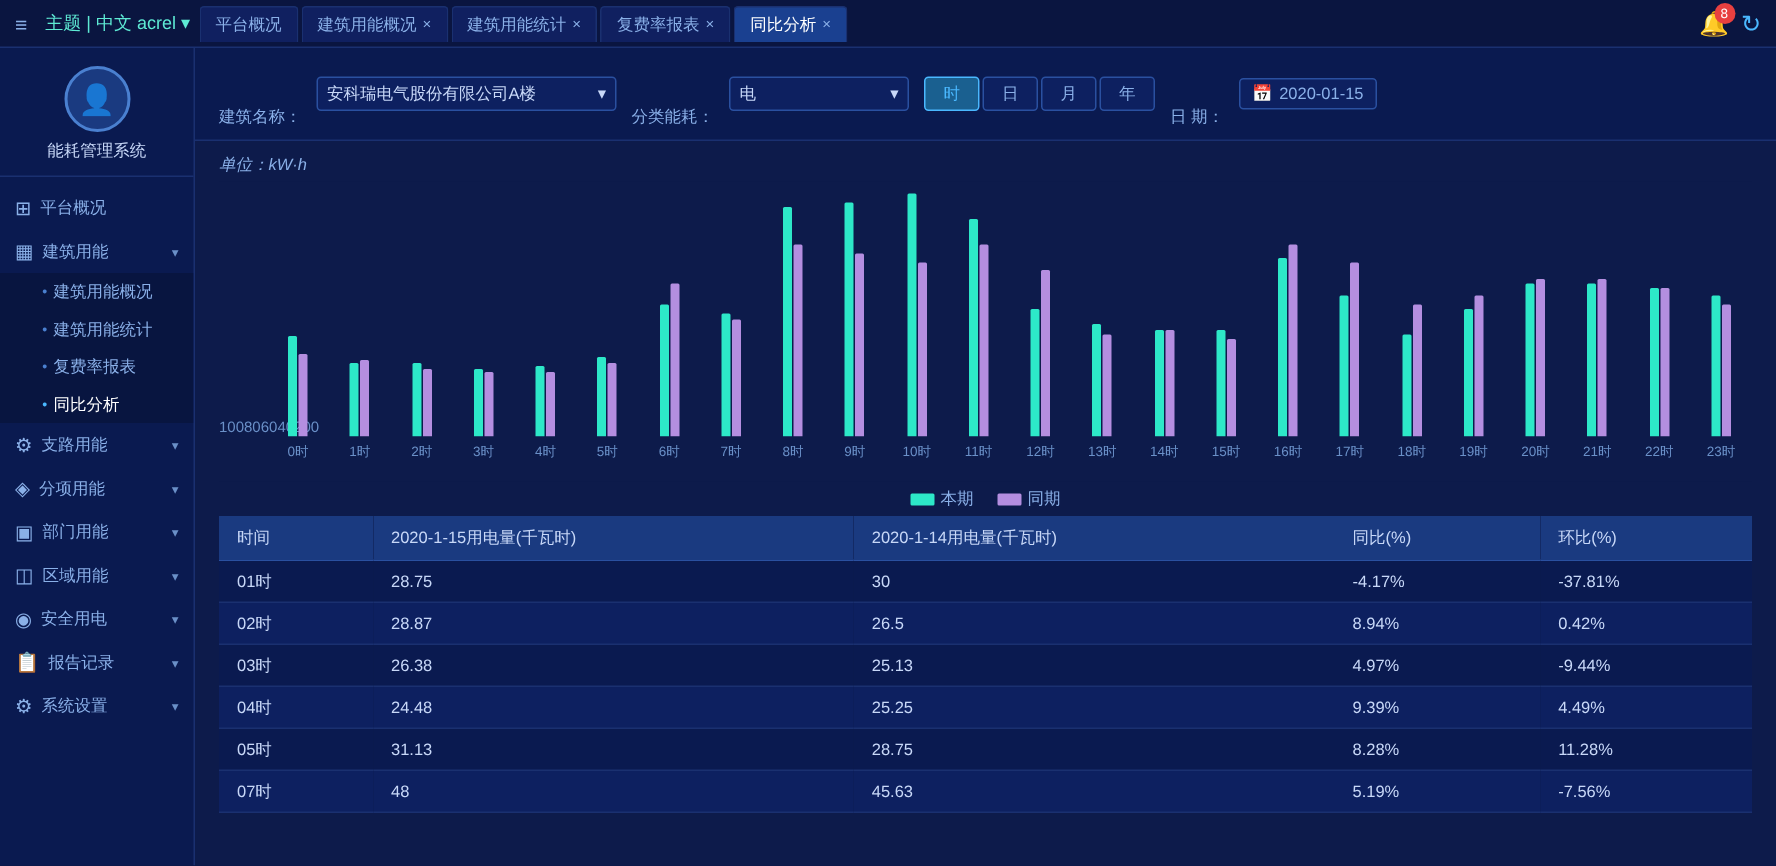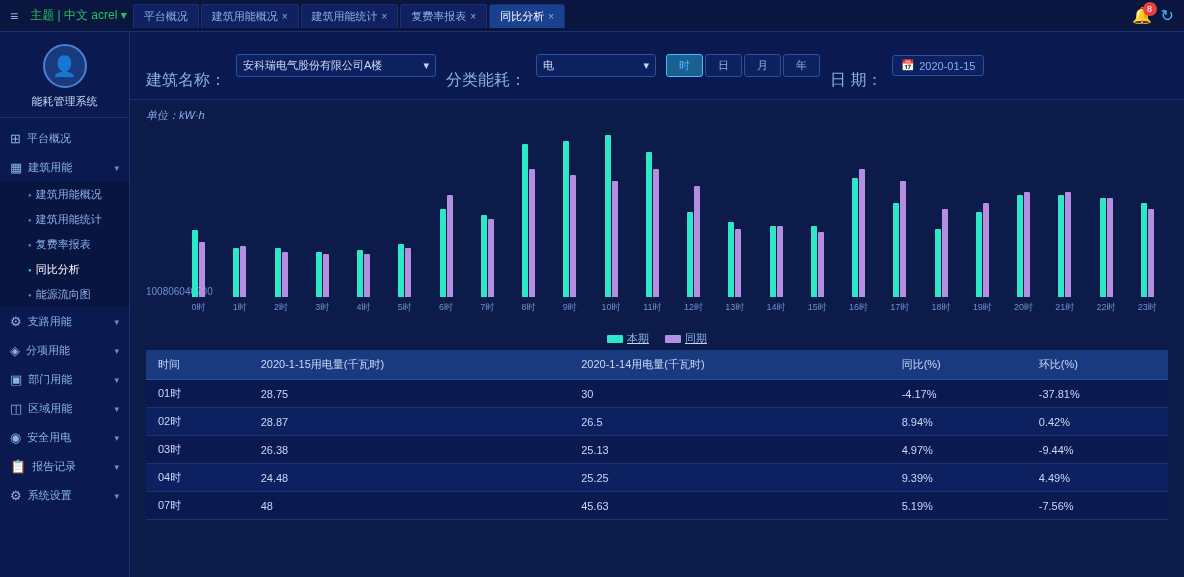--- a/index.html
+++ b/index.html
@@ -1,21 +1,21 @@
 <!DOCTYPE html>
 <html><head>
   <meta charset="utf-8">
   <style>
     * { box-sizing: border-box; margin: 0; padding: 0; }
     body { background: #0d1b4b; color: #c8d8f8; font-family: 'Microsoft YaHei', Arial, sans-serif; font-size: 12px; width: 1184px; height: 577px; overflow: hidden; }
 
     
     .top-bar { background: #0a1540; height: 32px; display: flex; align-items: center; padding: 0 10px; gap: 6px; border-bottom: 1px solid #1a3070; }
     .top-bar .menu-icon { color: #8ab0e8; font-size: 14px; cursor: pointer; margin-right: 6px; }
-    .top-bar .theme-label { color: #22c55e; font-size: 12px; }
+    .top-bar .theme-label { color: #5eead4; font-size: 12px; }
     .top-tabs { display: flex; gap: 2px; flex: 1; }
     .top-tab { background: #102060; color: #8ab0e8; padding: 4px 10px; border-radius: 3px 3px 0 0; font-size: 11px; cursor: pointer; display: flex; align-items: center; gap: 4px; border: 1px solid #1a3070; border-bottom: none; }
     .top-tab.active { background: #1a4090; color: #ffffff; }
     .top-tab .close-x { color: #8ab0e8; font-size: 10px; cursor: pointer; }
     .top-right { display: flex; align-items: center; gap: 8px; }
     .notif-bell { position: relative; color: #8ab0e8; font-size: 16px; cursor: pointer; }
     .notif-badge { position: absolute; top: -4px; right: -4px; background: #e84040; color: #fff; border-radius: 50%; width: 14px; height: 14px; font-size: 9px; display: flex; align-items: center; justify-content: center; }
     .refresh-icon { color: #4ab8ff; font-size: 16px; cursor: pointer; }
 
     
@@ -36,42 +36,42 @@
     .sub-item { padding: 5px 10px 5px 28px; color: #8ab0e8; font-size: 11px; cursor: pointer; display: flex; align-items: center; gap: 4px; }
     .sub-item.active { color: #ffffff; }
     .sub-item::before { content: '●'; font-size: 6px; color: #4a80d0; }
     .sub-item.active::before { color: #4ab8ff; }
 
     
     .content-area { flex: 1; display: flex; flex-direction: column; overflow: hidden; background: #0d1b4b; }
 
     
     .filter-bar { background: #0a1a50; padding: 8px 16px; display: flex; align-items: center; gap: 10px; border-bottom: 1px solid #1a3070; flex-shrink: 0; }
-    .filter-label { color: #8ab0e8; font-size: 16px; white-space: nowrap; margin-top: 30px; }
+    .filter-label { color: #8ab0e8; font-size: 11px; white-space: nowrap; margin-top: 30px; }
     .filter-select { background: #0d2060; border: 1px solid #2a50a0; color: #c8d8f8; padding: 3px 6px; border-radius: 3px; font-size: 11px; cursor: pointer; display: flex; align-items: center; gap: 5px; min-width: 120px; justify-content: space-between; }
     .filter-select.wide { min-width: 200px; }
     .time-buttons { display: flex; gap: 2px; }
     .time-btn { padding: 3px 12px; border: 1px solid #2a50a0; background: #0d2060; color: #8ab0e8; border-radius: 3px; cursor: pointer; font-size: 11px; }
     .time-btn.active { background: #1a6090; color: #4ab8ff; border-color: #4ab8ff; }
     .date-display { display: flex; align-items: center; gap: 4px; color: #8ab0e8; font-size: 11px; border: 1px solid #2a50a0; border-radius: 3px; padding: 3px 8px; background: #0d2060; }
     .cal-icon { font-size: 11px; }
 
     
     .chart-section { padding: 8px 16px 4px; flex-shrink: 0; }
     .chart-unit { color: #8ab0e8; font-size: 11px; margin-bottom: 4px; font-style: italic; }
     .chart-container { position: relative; height: 200px; background: #0d1b4b; }
     .y-axis { position: absolute; left: 0; top: 0; bottom: 30px; width: 30px; display: flex; flex-direction: row; justify-content: space-between; align-items: flex-end; padding-right: 4px; color: #6a90c8; font-size: 10px; }
     .chart-area { position: absolute; left: 32px; right: 0; top: 0; bottom: 30px; display: flex; align-items: flex-end; gap: 0; overflow: hidden; }
     .bar-group { display: flex; align-items: flex-end; gap: 1px; flex: 1; justify-content: center; }
     .bar { border-radius: 1px 1px 0 0; min-width: 6px; }
     .bar-current { background: #2de8c8; }
     .bar-prev { background: #b48ee0; }
     .x-axis { position: absolute; left: 32px; right: 0; bottom: 0; height: 30px; display: flex; align-items: flex-start; padding-top: 4px; }
     .x-label { flex: 1; text-align: center; color: #6a90c8; font-size: 9px; }
-    .chart-legend { display: flex; gap: 16px; justify-content: center; margin-top: 4px; text-decoration: underline; }
+    .chart-legend { display: flex; gap: 16px; justify-content: center; margin-top: 4px; }
     .legend-item { display: flex; align-items: center; gap: 4px; font-size: 11px; color: #8ab0e8; }
     .legend-color { width: 16px; height: 8px; border-radius: 1px; }
 
     
     .table-section { flex: 1; overflow-y: auto; padding: 0 16px 8px; }
     .data-table { width: 100%; border-collapse: collapse; }
     .data-table th { background: #1a3a80; color: #c8d8f8; padding: 7px 12px; text-align: left; font-size: 11px; font-weight: normal; border-bottom: 1px solid #2a50a0; position: sticky; top: 0; }
     .data-table td { padding: 6px 12px; font-size: 11px; color: #c8d8f8; border-bottom: 1px solid #1a3070; }
     .data-table tr:nth-child(even) td { background: #0d2060; }
     .data-table tr:nth-child(odd) td { background: #0a1a50; }
@@ -125,21 +125,20 @@
               <span class="sidebar-icon">▦</span>
               <span>建筑用能</span>
             </div>
             <span class="chevron">▾</span>
           </div>
           <div class="sub-items">
             <div class="sub-item">建筑用能概况</div>
             <div class="sub-item">建筑用能统计</div>
             <div class="sub-item">复费率报表</div>
             <div class="sub-item active">同比分析</div>
-            <div class="sub-item">能源流向图</div>
           </div>
         </div>
         <div>
           <div class="sidebar-item has-sub">
             <div class="item-left">
               <span class="sidebar-icon">⚙</span>
               <span>支路用能</span>
             </div>
             <span class="chevron">▾</span>
           </div>
@@ -409,20 +408,27 @@
               <td>-9.44%</td>
             </tr>
             <tr>
               <td>04时</td>
               <td>24.48</td>
               <td>25.25</td>
               <td>9.39%</td>
               <td>4.49%</td>
             </tr>
             <tr>
+              <td>05时</td>
+              <td>31.13</td>
+              <td>28.75</td>
+              <td>8.28%</td>
+              <td>11.28%</td>
+            </tr>
+            <tr>
               <td>07时</td>
               <td>48</td>
               <td>45.63</td>
               <td>5.19%</td>
               <td>-7.56%</td>
             </tr>
           </tbody>
       </table>
     </div>
 

